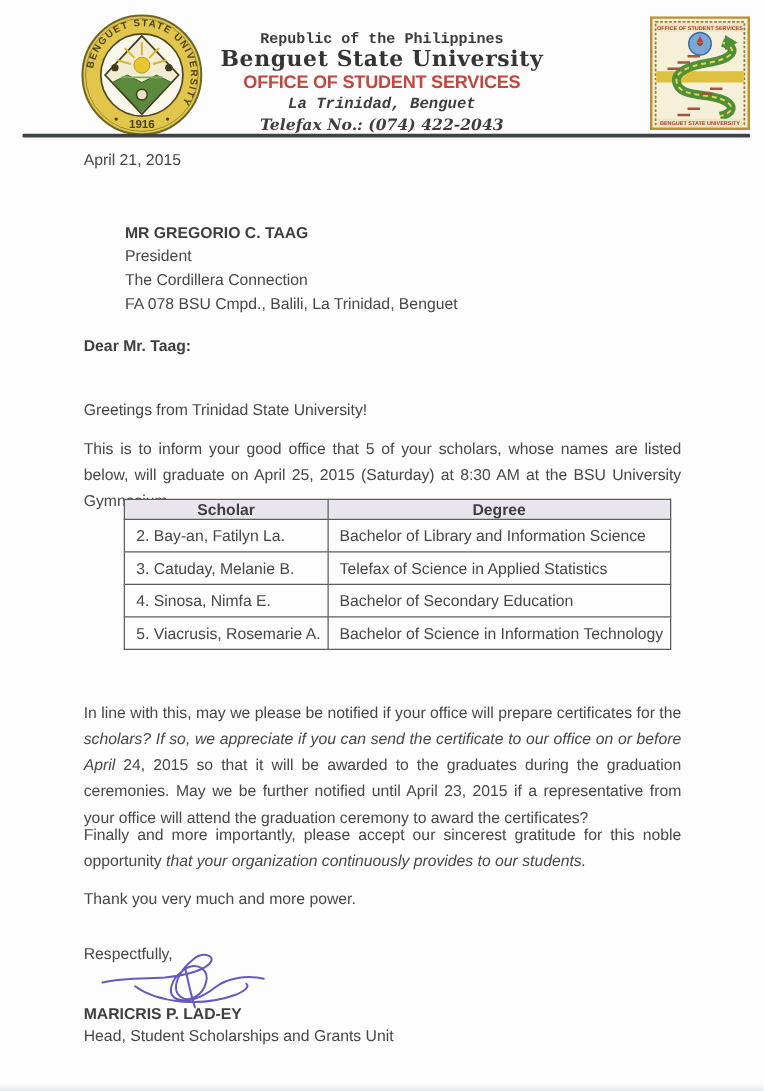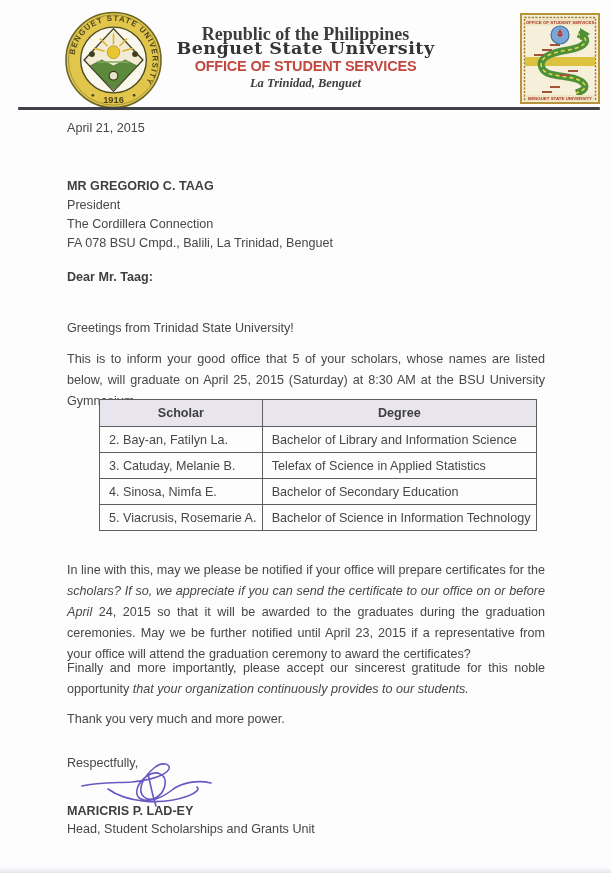--- a/index.html
+++ b/index.html
@@ -13,74 +13,74 @@
   .page::after{
     content:''; position:absolute; left:0; right:0; bottom:0; height:6px;
     background:linear-gradient(rgba(255,255,255,0), #e3e6ea);
     pointer-events:none;
   }
 
   
   .masthead { position:absolute; left:0; right:0; top:0; height:113px; text-align:center; }
   .mh-republic {
     position:absolute; left:0; right:0; top:24px;
-    font-family:Liberation Serif, serif; font-size:18px; font-weight:600; color:#3c3c3c;
+    font-family:Liberation Mono, monospace; font-size:12px; font-weight:600; color:#3c3c3c;
   }
   .mh-university {
     position:absolute; left:0; right:0; top:38px;
     font-family:"DejaVu Serif", serif; font-size:17.5px; font-weight:bold; color:#343434;
     letter-spacing:0.5px;
   }
   .mh-office {
     position:absolute; left:0; right:0; top:58px;
     font-size:14.5px; font-weight:bold; color:#c2473e; letter-spacing:-0.2px;
   }
   .mh-location {
     position:absolute; left:0; right:0; top:76px;
-    font-family:Liberation Serif, serif; font-style:italic; font-weight:600;
+    font-family:Liberation Mono, monospace; font-style:italic; font-weight:600;
     font-size:12.5px; color:#3e3e3e;
   }
   .mh-telefax {
     position:absolute; left:0; right:0; top:92px;
     font-family:"DejaVu Serif", serif; font-style:italic; font-weight:600;
     font-size:12.5px; color:#3e3e3e;
   }
   .mh-rule {
     position:absolute; left:18px; width:582px; top:107px; height:2.5px;
     background:#3f4347; border-radius:1px;
   }
   .seal-left  { position:absolute; left:63px;  top:11px;  width:101px; height:98px; }
   .emblem-right { position:absolute; left:520px; top:13px; width:80px; height:91px; }
 
   
   .letter { position:absolute; left:0; top:0; width:611px; height:873px; font-size:12.6px; color:#474747; }
   .abs { position:absolute; left:67px; width:478px; }
   .just { text-align:justify; line-height:21px; }
   .date-line { top:121px; }
-  .recipient { top:177px; line-height:19px; }
+  .recipient { top:177px; line-height:19px;margin-left:33px; }
   .recipient .r-name { font-weight:bold; color:#3f3f3f; }
   .salutation { top:270px; font-weight:bold; color:#3f3f3f; }
   .p-greeting { top:321px; }
   .p-info { top:349px; }
   .p-cert { top:560px; }
   .p-grat { top:658px; }
   .p-thanks { top:712px; }
   .p-closing { top:756px; }
   .sig-name { top:804px; font-weight:bold; color:#3f3f3f; }
   .sig-title { top:822px; }
   .signature-svg { position:absolute; left:78px; top:756px; width:138px; height:56px; }
 
   
   .scholars-table {
     position:absolute; left:99px; top:399px; width:438px;
     border-collapse:collapse; font-size:12.6px; color:#474747;
   }
   .scholars-table th {
     background:#e9e5ee; font-weight:bold; color:#3f3f3f;
-    border:1.4px solid #5d5d5d; height:27px; text-align:center;
+    border:1.4px solid #5d5d5d; height:16px; text-align:center;
   }
   .scholars-table td {
     border:1.4px solid #5d5d5d; height:26px; padding:0 0 0 9px; text-align:left;
     background:#fdfdfe;
   }
   .col-scholar { width:163px; }
   .col-degree  { width:275px; }
 </style>
 </head>
 <body>
@@ -117,20 +117,21 @@
       <circle cx="72" cy="44" r="3" fill="#3f3d1e"></circle>
       <text x="50" y="93.5" text-anchor="middle" font-family="Liberation Sans, sans-serif" font-size="9.5" font-weight="bold" fill="#4a441d">1916</text>
       <circle cx="29" cy="86" r="1.4" fill="#4a441d"></circle>
       <circle cx="71" cy="86" r="1.4" fill="#4a441d"></circle>
     </svg>
 
     <div class="mh-republic">Republic of the Philippines</div>
     <div class="mh-university">Benguet State University</div>
     <div class="mh-office">OFFICE OF STUDENT SERVICES</div>
     <div class="mh-location">La Trinidad, Benguet</div>
+    <div class="mh-telefax">Telefax No.: (074) 422-2043</div>
 
     <svg class="emblem-right" viewBox="0 0 80 91">
       <rect x="1" y="1" width="78" height="89" fill="#f6efd9" stroke="#b8933a" stroke-width="2"></rect>
       <rect x="4.5" y="4.5" width="71" height="82" fill="none" stroke="#9c7c2f" stroke-width="1.4" stroke-dasharray="2.2,1.4"></rect>
       <rect x="6" y="5.5" width="68" height="7" fill="#efe5c4"></rect>
       <text x="40" y="10.8" text-anchor="middle" font-family="Liberation Sans, sans-serif" font-size="4.4" font-weight="bold" fill="#ad3a2c">OFFICE OF STUDENT SERVICES</text>
       <rect x="5" y="44" width="70" height="9" fill="#ddc23f"></rect>
       <path d="M 58,21 C 72,26 66,34 48,37 C 28,40 18,46 22,55 C 26,64 44,62 56,66 C 68,70 68,77 56,80" fill="none" stroke="#4e8f3a" stroke-width="7"></path>
       <path d="M 58,21 C 72,26 66,34 48,37 C 28,40 18,46 22,55 C 26,64 44,62 56,66 C 68,70 68,77 56,80" fill="none" stroke="#e8d44a" stroke-width="1.6" stroke-dasharray="4,3"></path>
       <polygon points="60,15 70,21 60,27" fill="#4e8f3a"></polygon>

